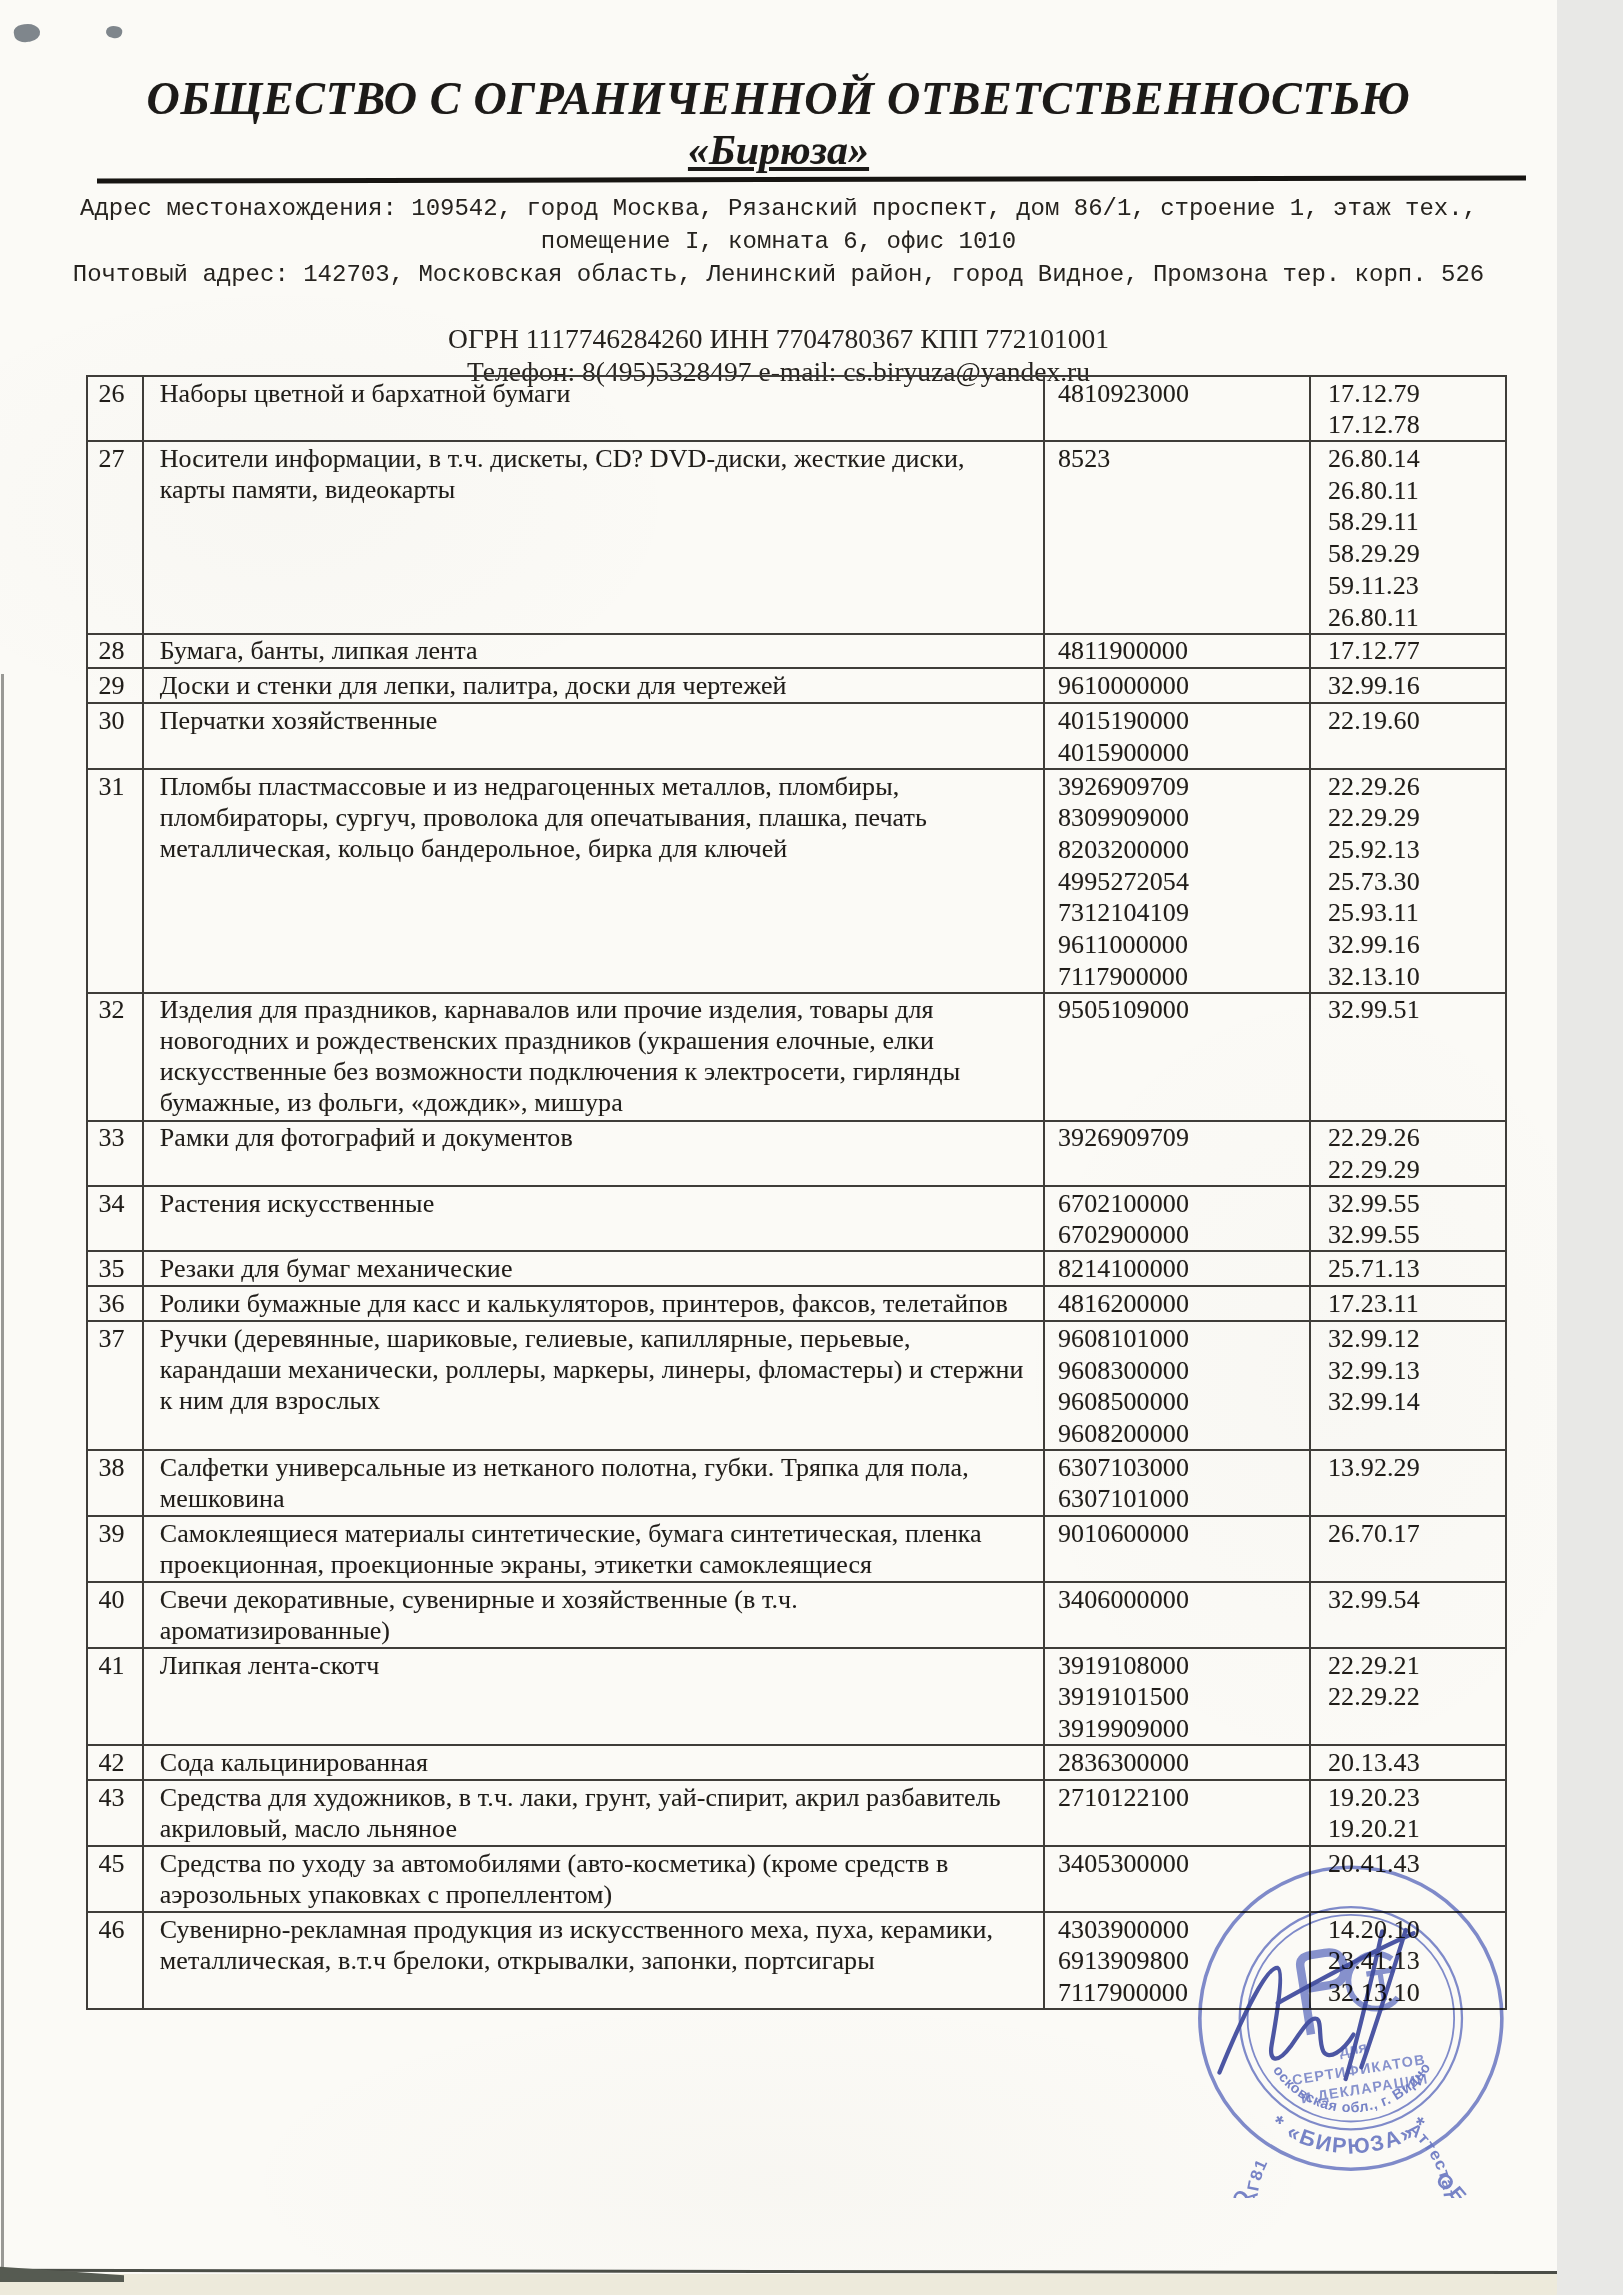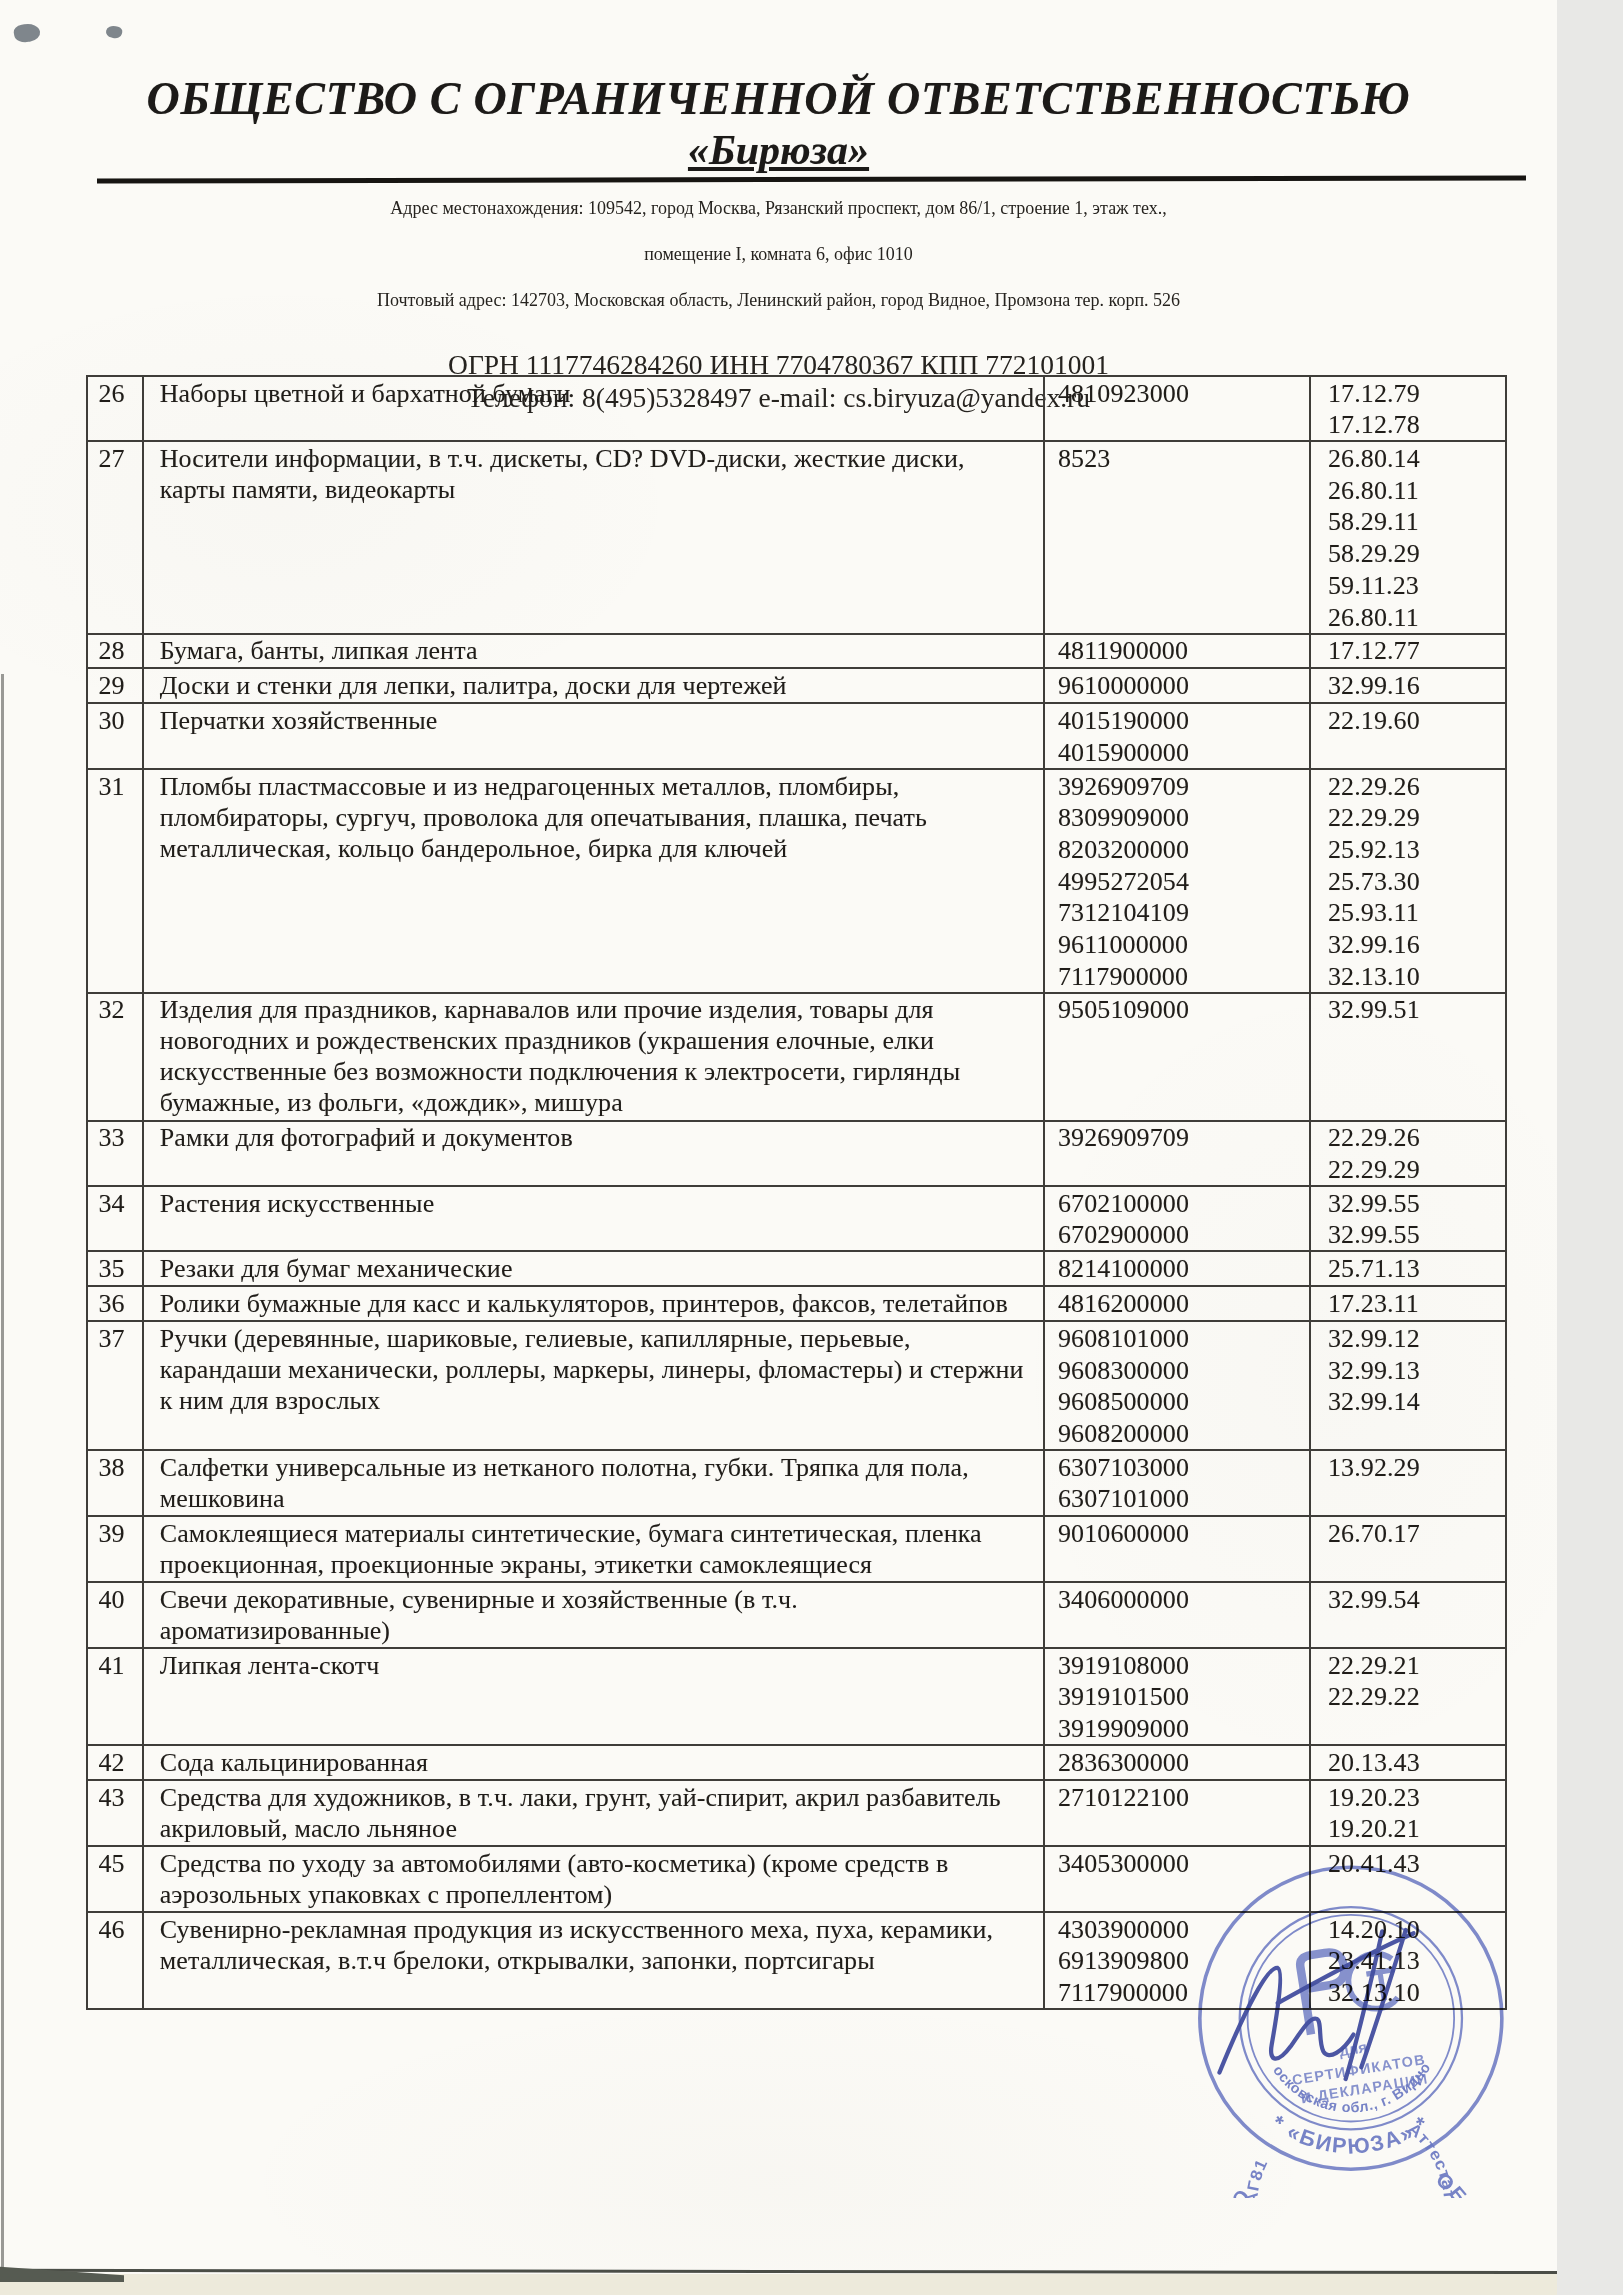--- a/index.html
+++ b/index.html
@@ -17,22 +17,22 @@
   .hdr{ text-align:center; }
   .org-type{
     margin:73px 0 0 0; font-size:46px; line-height:52px; font-weight:bold; font-style:italic;
     letter-spacing:0.7px; color:#1c1a18; text-shadow:0 0 0.7px rgba(20,20,20,.35);
   }
   .org-name{
     margin:0; font-size:42px; line-height:51px; font-weight:bold; font-style:italic;
     color:#1c1a18; text-shadow:0 0 0.7px rgba(20,20,20,.35);text-decoration:underline;
   }
   .rule{ margin:1.3px 0 0 97px; width:1429px; height:4.6px; background:#171512; transform:rotate(-0.12deg); }
-  .addr{ margin:10.5px 0 0 0; font-size:18px; line-height:33px; }
-  .addr + .addr{ margin-top:13px; }
+  .addr{ margin:10.5px 0 0 0; font-size:24px; line-height:33px;font-family:Liberation Mono, monospace; }
+  .addr + .addr{ margin-top:0; }
   .reg{ margin:31px 0 0 0; font-size:27.5px; line-height:33px; }
   .contact{ margin:0; font-size:27.5px; line-height:33px; }
   
   table.prod{
     position:absolute; left:86px; top:375px; width:1418px;
     border-collapse:collapse; table-layout:fixed;
   }
   table.prod td{
     border:2px solid #3f3d39; vertical-align:top; padding:0;
     font-size:26px; line-height:31px; letter-spacing:0.1px;

